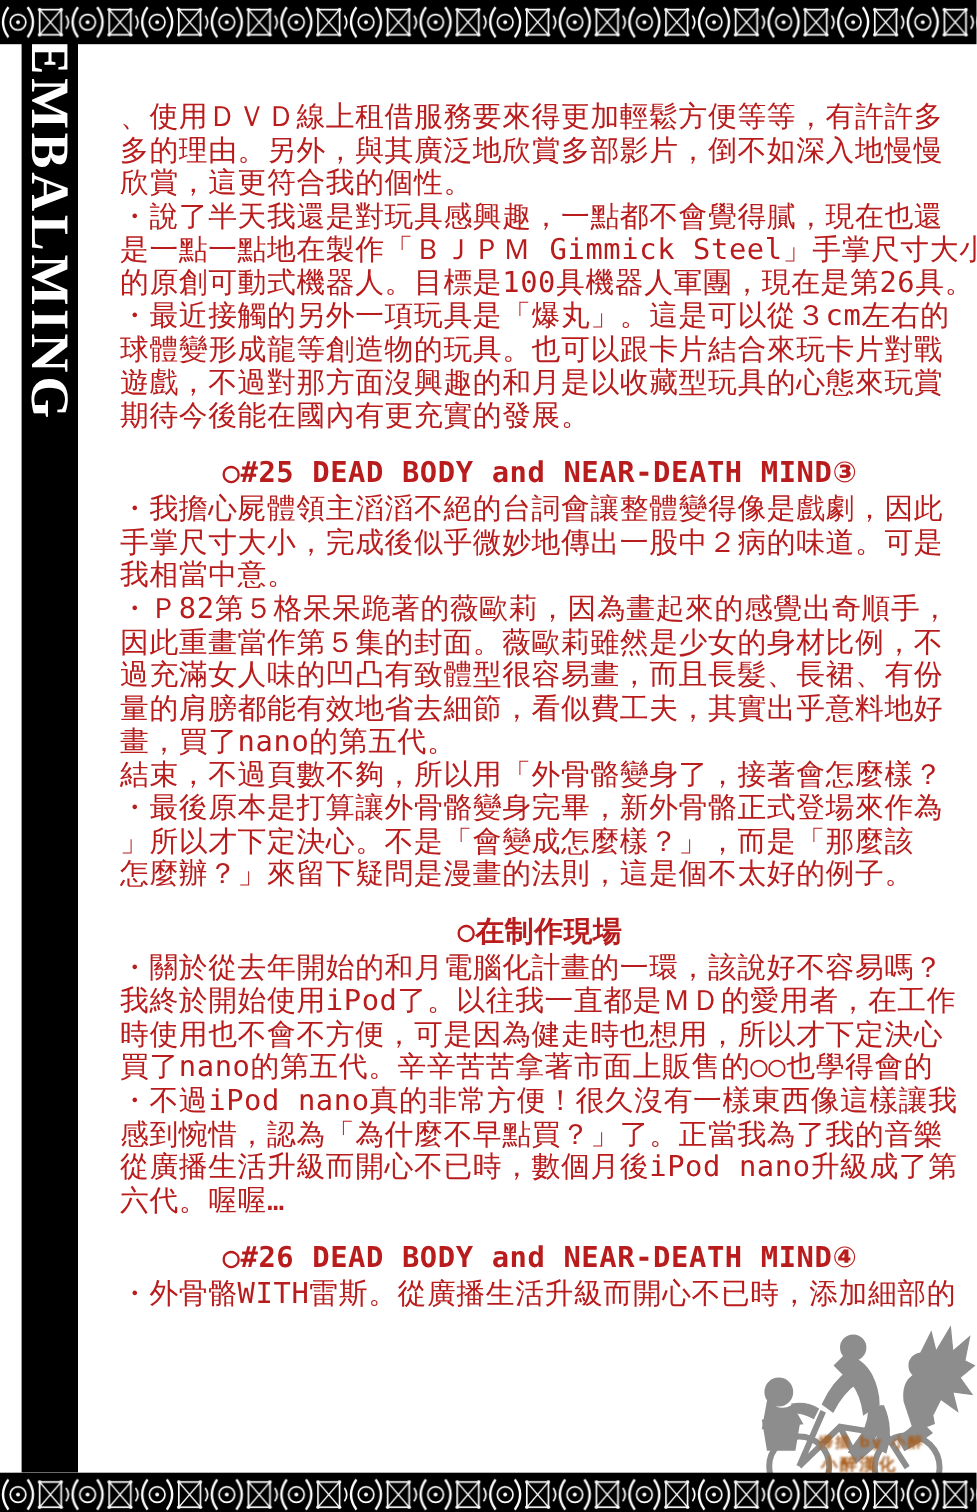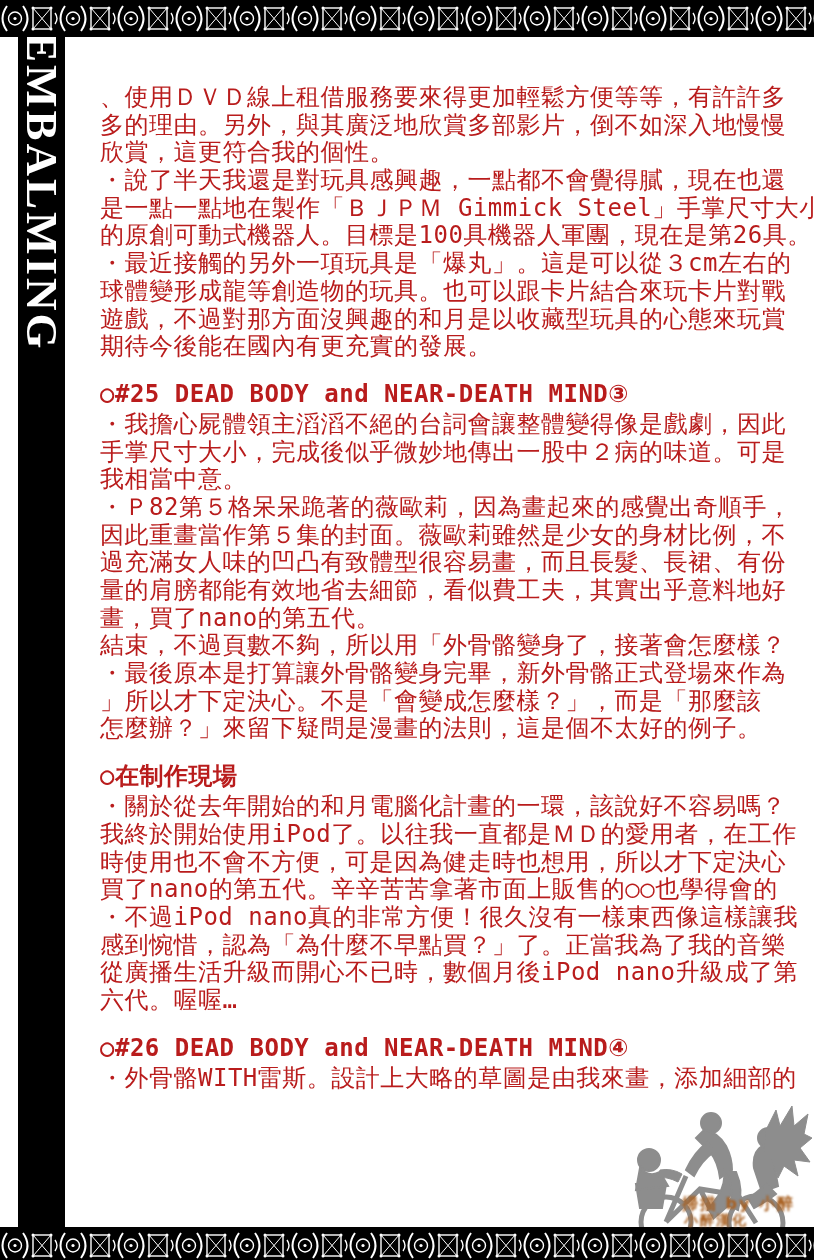--- a/index.html
+++ b/index.html
@@ -46,35 +46,36 @@
   }
   .heading{
     font-family:"DejaVu Sans Mono","DejaVu Sans",sans-serif;
     font-weight:bold;
     font-size:24px;
     line-height:28px;
     margin-top:19px;
     margin-bottom:3px;
     white-space:nowrap;
     letter-spacing:0.5px;
+    text-align:center;
   }
   
   .silhouette{
     position:absolute;left:616px;top:1096px;width:198px;height:152px;z-index:0;
   }
   
   .watermark{
     position:absolute;z-index:3;
     color:#a85f1f;
     font-family:"DejaVu Sans",sans-serif;
     font-weight:bold;
     filter:blur(0.8px);
     white-space:nowrap;
   }
-  .watermark-line1{left:682px;top:1194px;font-size:16px;letter-spacing:2px;}
+  .watermark-line1{left:682px;top:1194px;font-size:12px;letter-spacing:2px;}
   .watermark-line2{left:684px;top:1212px;font-size:14px;letter-spacing:2px;}
 </style>
 </head>
 <body>
 
 <svg class="border-band border-top" width="814" height="37" viewBox="0 0 814 37" preserveAspectRatio="none">
   <defs>
     <pattern id="filigree" width="58" height="37" patternUnits="userSpaceOnUse">
       <rect width="58" height="37" fill="#000"></rect>
       <path d="M7 6 q-9 12.5 0 25" fill="none" stroke="#fff" stroke-width="2"></path>
@@ -151,21 +152,21 @@
     <div class="heading">○在制作現場</div>
     <div class="line">・關於從去年開始的和月電腦化計畫的一環，該說好不容易嗎？</div>
     <div class="line">我終於開始使用iPod了。以往我一直都是ＭＤ的愛用者，在工作</div>
     <div class="line">時使用也不會不方便，可是因為健走時也想用，所以才下定決心</div>
     <div class="line">買了nano的第五代。辛辛苦苦拿著市面上販售的○○也學得會的</div>
     <div class="line">・不過iPod nano真的非常方便！很久沒有一樣東西像這樣讓我</div>
     <div class="line">感到惋惜，認為「為什麼不早點買？」了。正當我為了我的音樂</div>
     <div class="line">從廣播生活升級而開心不已時，數個月後iPod nano升級成了第</div>
     <div class="line">六代。喔喔…</div>
     <div class="heading">○#26  DEAD BODY and NEAR-DEATH MIND④</div>
-    <div class="line">・外骨骼WITH雷斯。設計上大略的草圖是由我來畫，添加細部的</div>
+    <div class="line">・外骨骼WITH雷斯。從廣播生活升級而開心不已時，添加細部的</div>
   </div>
 
 <svg class="border-band border-bottom" width="814" height="33" viewBox="0 0 814 33" preserveAspectRatio="none">
   <rect width="814" height="33" fill="url(#filigree)"></rect>
 </svg>
 
 <div class="watermark watermark-line1">掃描 by 小醉</div>
 <div class="watermark watermark-line2">小醉漢化</div>
 
 </body></html>

